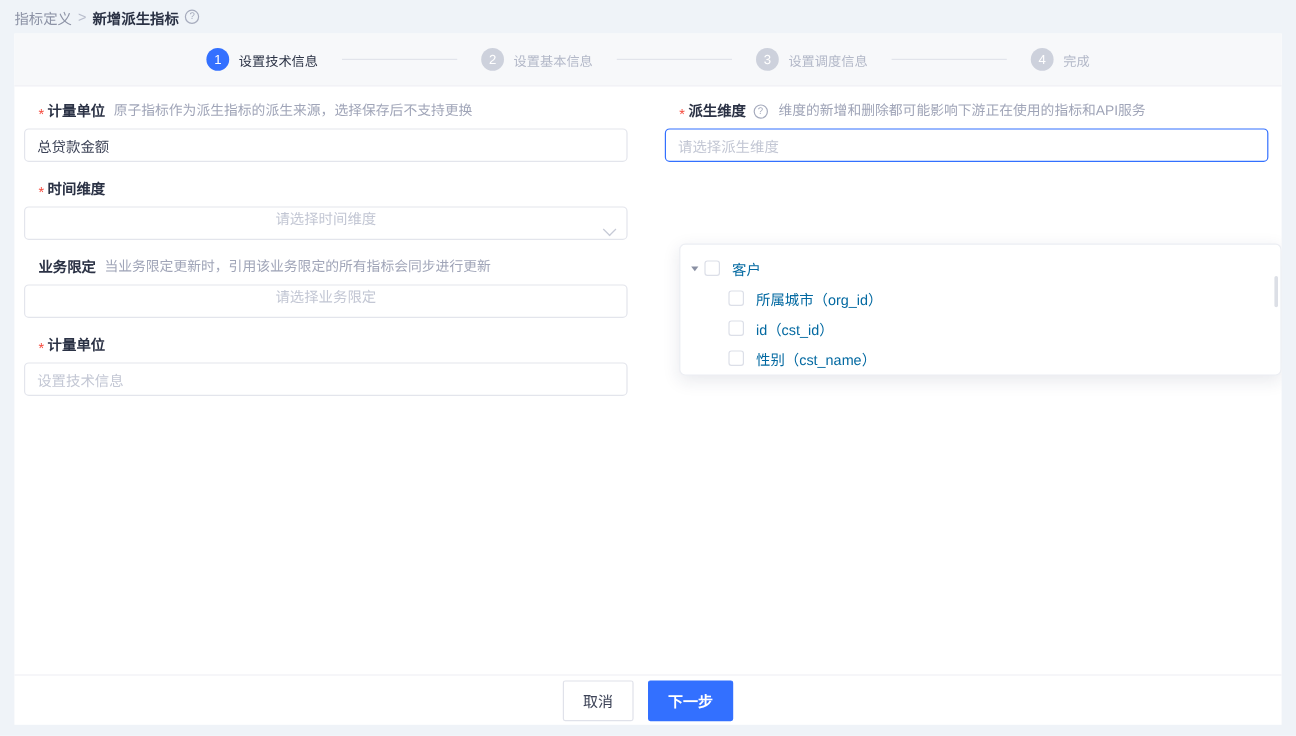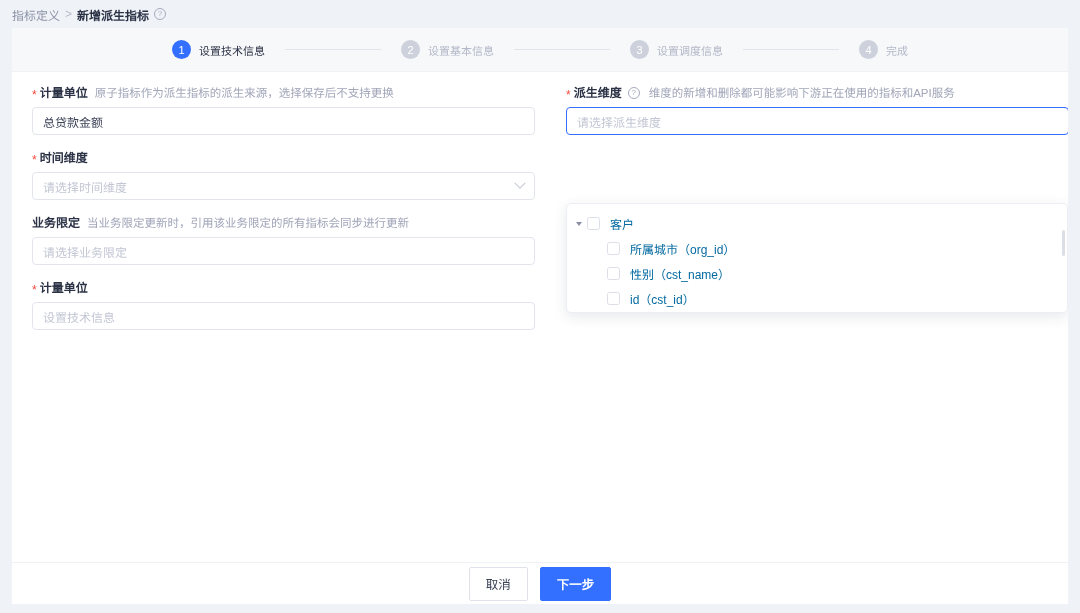--- a/index.html
+++ b/index.html
@@ -101,36 +101,35 @@
     font-size: 12px;
     margin: 0 0 7px 12px;
     line-height: 14px;
   }
   .req-star { color: #f5483b; margin-right: 3px; font-size: 12px; line-height: 12px; position: relative; top: 2px; }
   .label-text { font-weight: bold; color: #2b3245; }
   .label-hint { color: #a0a5b8; font-weight: normal; margin-left: 7px; font-size: 11.5px; }
   .label-help { margin: 0 2px 0 6px; }
 
   .input {
-    margin-left: 12px;
     width: 503px;
     height: 28px;
     border: 1px solid #e3e5ec;
     border-radius: 4px;
     background: #ffffff;
     display: flex;
     align-items: center;
     padding: 0 10px;
     font-size: 12px;
     cursor: text;
   }
   .input .val { color: #3d4357; }
   .input .ph  { color: #c3c7d4; }
   .input.focused { border: 1px solid #3370ff; }
-  .input.select { cursor: pointer; }
+  .input.select { cursor: pointer; flex-direction: column; }
   .chev {
     margin-left: auto;
     width: 8px; height: 8px;
     border-right: 1.2px solid #c6cad6;
     border-bottom: 1.2px solid #c6cad6;
     transform: rotate(45deg) translate(-2px, -2px);
   }
 
   
   .dropdown {
@@ -321,25 +320,25 @@
           </span>
         <span class="cbox"></span>
         <span class="tree-label">客户</span>
       </div>
       <div class="tree-row child">
         <span class="cbox"></span>
         <span class="tree-label">所属城市（org_id）</span>
       </div>
       <div class="tree-row child">
         <span class="cbox"></span>
-        <span class="tree-label">性别（cst_name）</span>
+        <span class="tree-label">id（cst_id）</span>
       </div>
       <div class="tree-row child">
         <span class="cbox"></span>
-        <span class="tree-label">id（cst_id）</span>
+        <span class="tree-label">性别（cst_name）</span>
       </div>
       <div class="dd-scrollbar"></div>
     </div>
 
   </div>
 
   <div class="card-footer">
     <div class="btn">取消</div>
     <div class="btn primary">下一步</div>
   </div>

